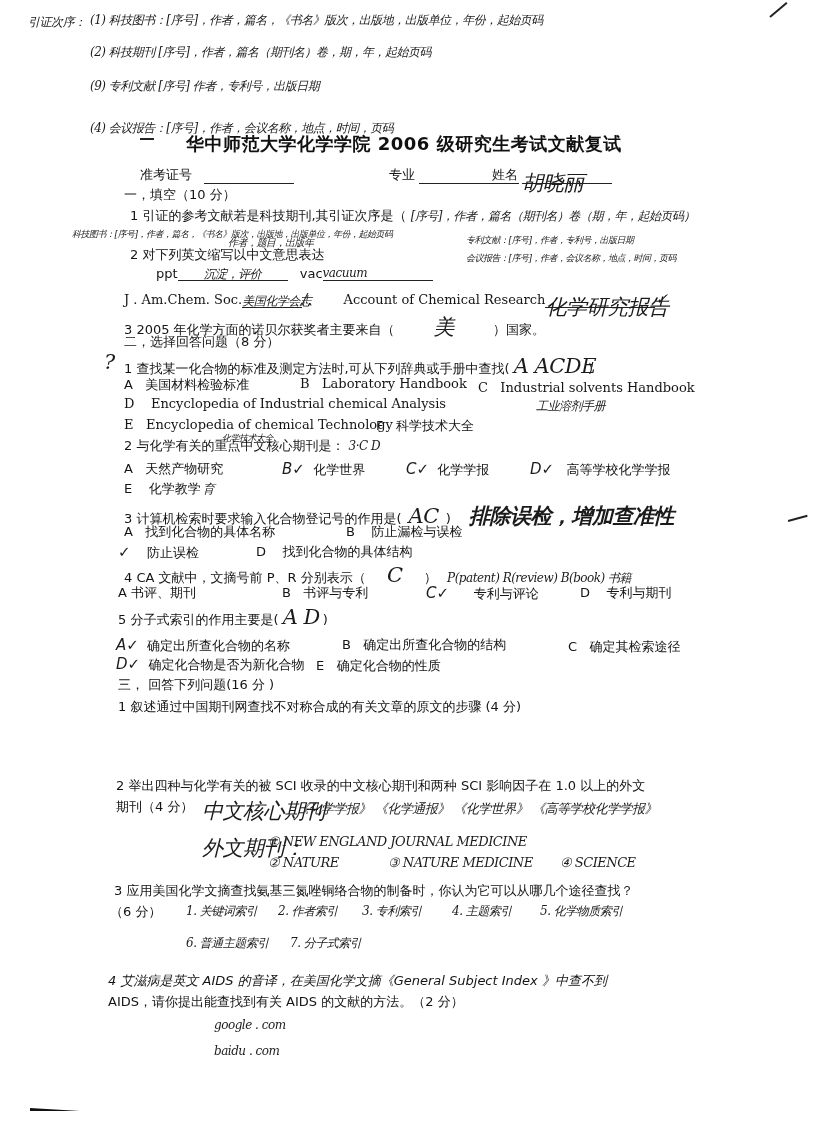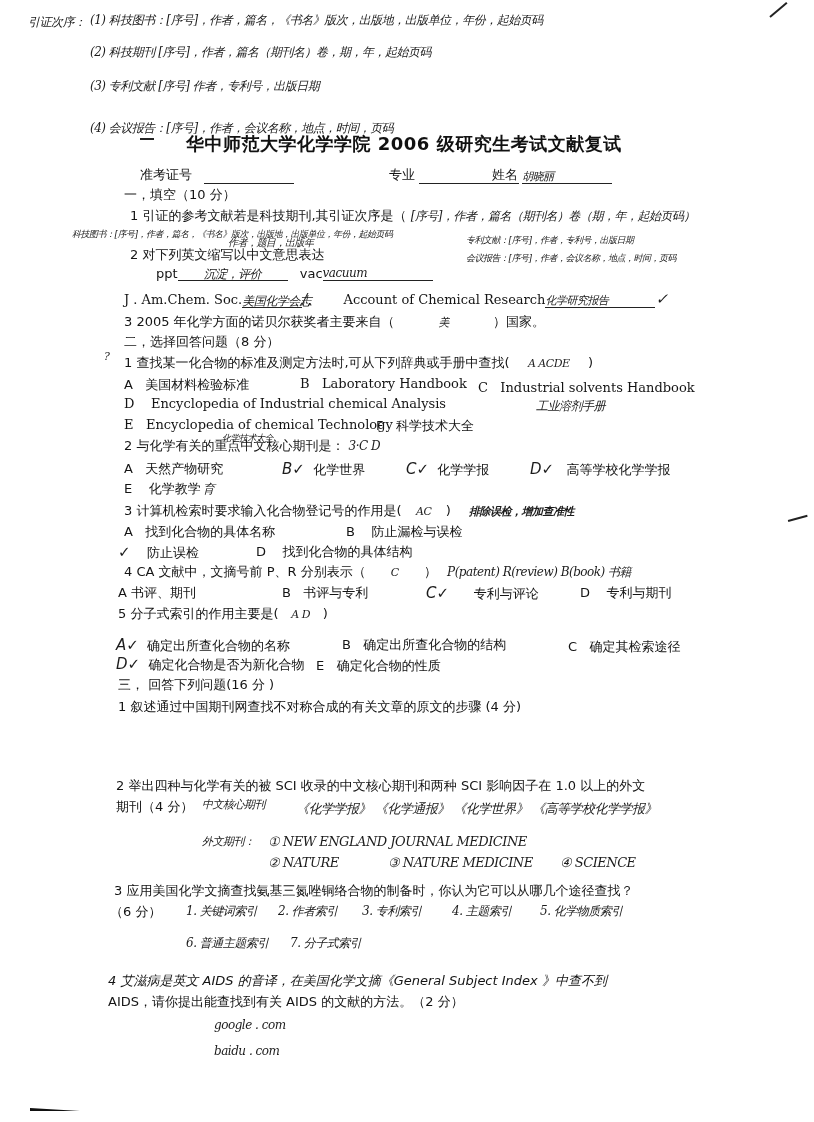--- a/index.html
+++ b/index.html
@@ -2,33 +2,33 @@
 <html><head>
 <meta charset="utf-8">
 <style>
   html, body { margin:0; padding:0; background:#ffffff; }
   body { width:814px; height:1122px; position:relative; overflow:hidden; color:#111; font-family:"DejaVu Sans", sans-serif; }
   .abs { position:absolute; white-space:nowrap; }
   .print { font-family:"DejaVu Sans", sans-serif; font-size:13px; color:#141414; }
   .serif { font-family:"DejaVu Serif","Liberation Serif", serif; }
   .hand { font-family:"DejaVu Serif", serif; font-style:italic; color:#1b1b1b; font-size:12px; letter-spacing:-0.5px; }
   .hand-sm { font-size:9px; }
-  .hand-lg { font-size:11px; }
+  .hand-lg { font-size:21px; }
   .title { font-family:"DejaVu Sans", sans-serif; font-weight:bold; font-size:18px; color:#111; letter-spacing:0.5px; }
   .blank { display:inline-block; border-bottom:1px solid #222; height:14px; vertical-align:bottom; }
   .check { color:#1b1b1b; font-size:15px; font-style:italic; }
   .stroke { position:absolute; background:#222; height:2px; transform-origin:left center; }
 </style>
 </head>
 <body>
 
 <div class="abs hand" style="left:28px;top:14px;font-size:12px;">引证次序：</div>
 <div class="abs hand" style="left:90px;top:12px;">(1) 科技图书：[序号]，作者，篇名，《书名》版次，出版地，出版单位，年份，起始页码</div>
 <div class="abs hand" style="left:90px;top:44px;">(2) 科技期刊 [序号]，作者，篇名（期刊名）卷，期，年，起始页码</div>
-<div class="abs hand" style="left:90px;top:78px;">(3) 专利文献 [序号] 作者，专利号，出版日期</div>
+<div class="abs hand" style="left:90px;top:78px;">(9) 专利文献 [序号] 作者，专利号，出版日期</div>
 <div class="abs hand" style="left:90px;top:120px;">(4) 会议报告：[序号]，作者，会议名称，地点，时间，页码</div>
 <div class="stroke" style="left:770px;top:16px;width:22px;transform:rotate(-40deg);"></div>
 
 <div class="abs" style="left:140px;top:138px;width:14px;height:2px;background:#222;"></div>
 <div class="abs title" style="left:186px;top:132px;">华中师范大学化学学院 2006 级研究生考试文献复试</div>
 
 <div class="abs print" style="left:140px;top:166px;">
   <span>准考证号</span>
   <span class="blank" style="width:90px;margin-left:8px;"></span>
 </div>

